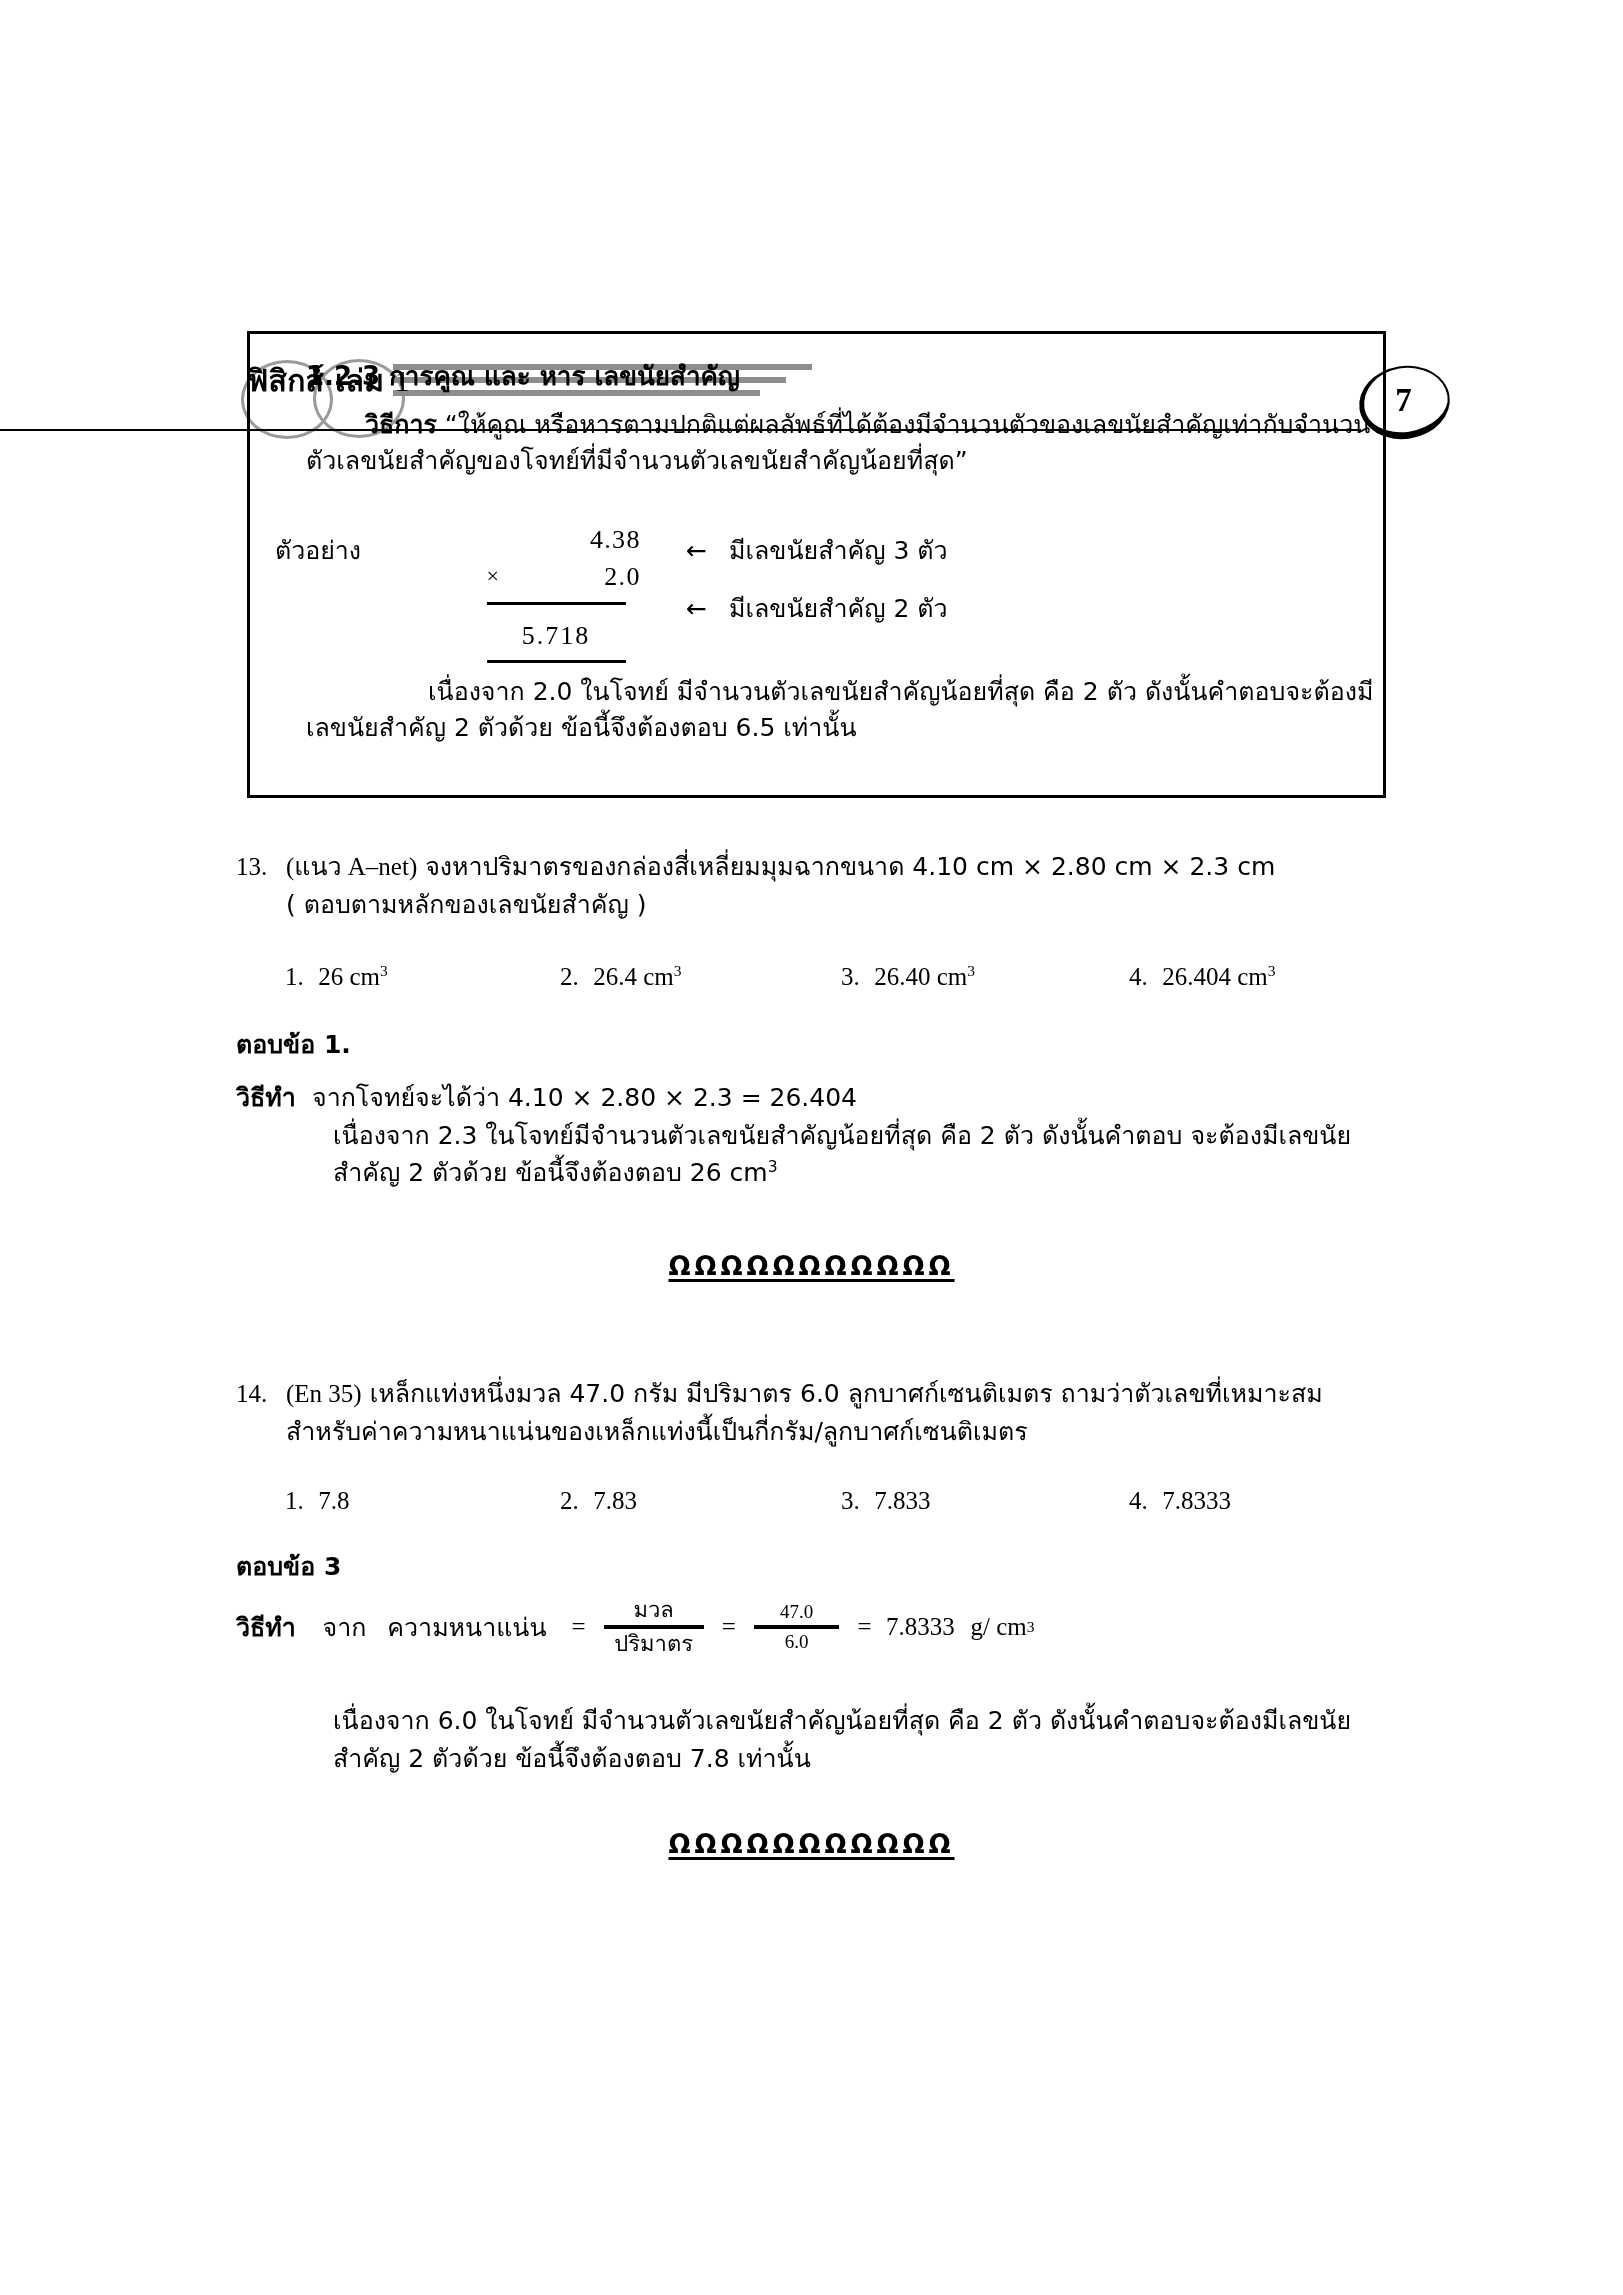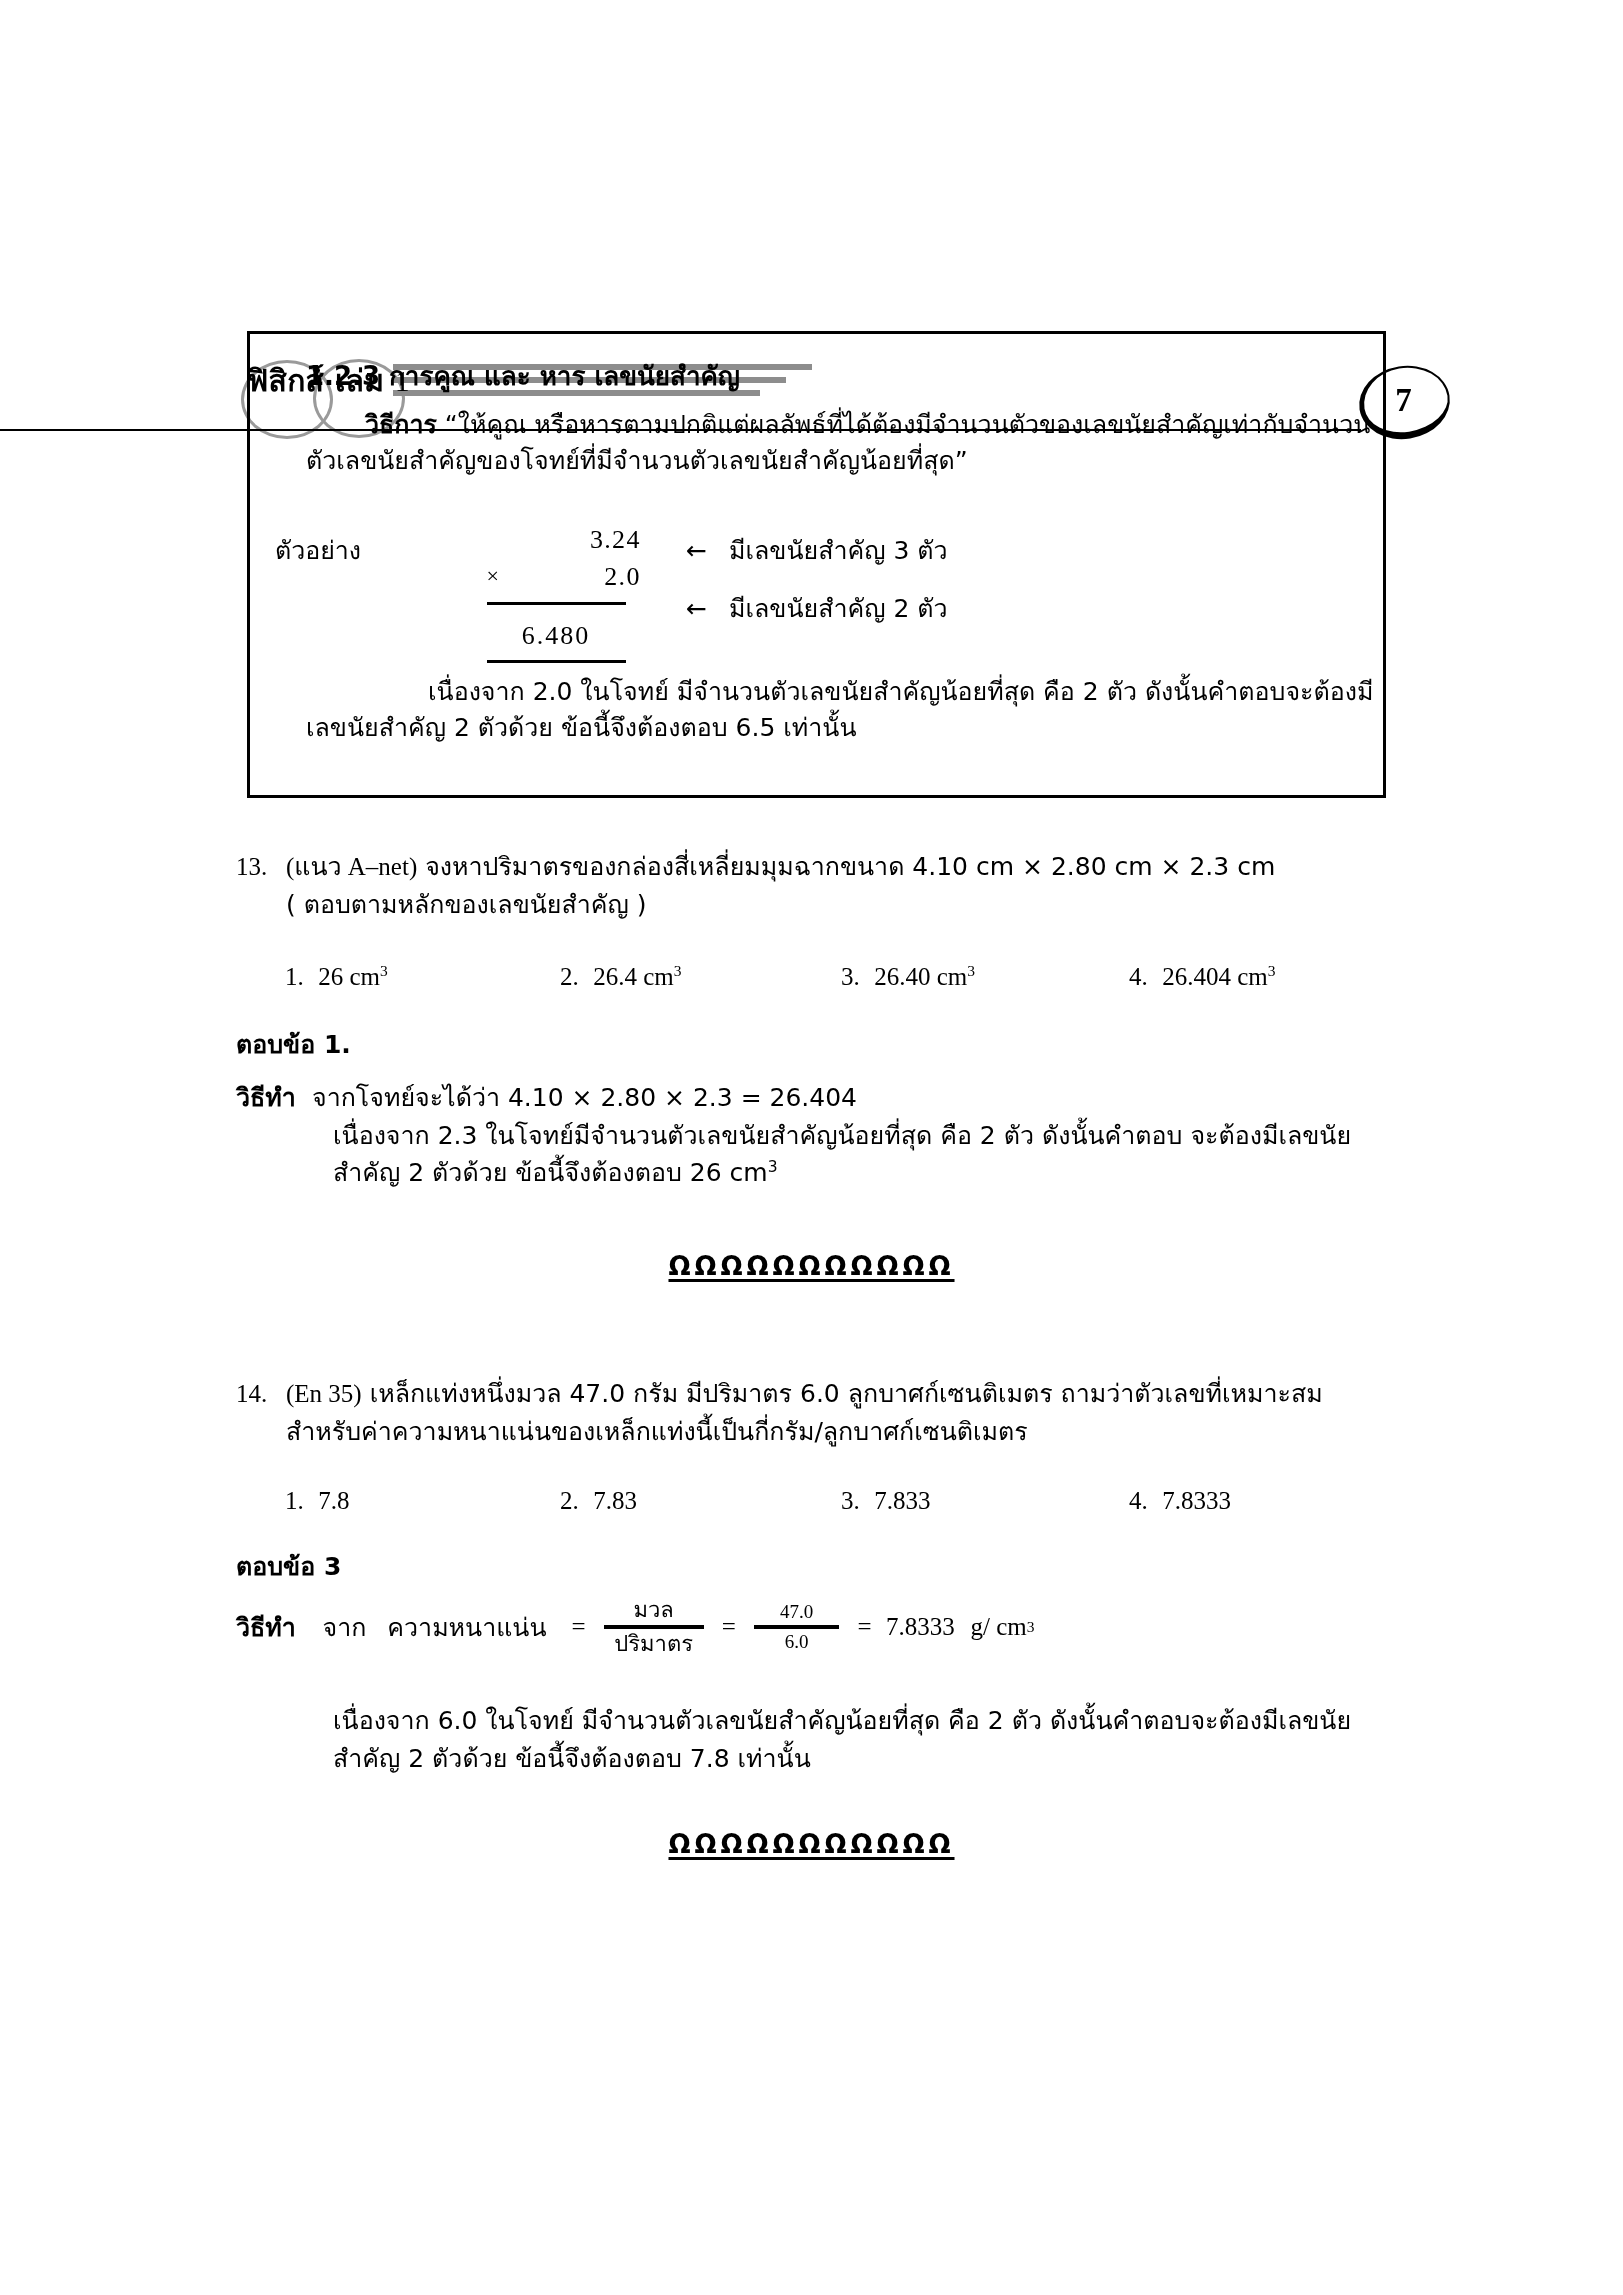--- a/index.html
+++ b/index.html
@@ -380,27 +380,27 @@
       <div class="box-heading th">1.2.3 การคูณ และ หาร เลขนัยสำคัญ</div>
 
       <div class="box-p1 th">
         <span class="lead">วิธีการ</span>
         <span>“ให้คูณ หรือหารตามปกติแต่ผลลัพธ์ที่ได้ต้องมีจำนวนตัวของเลขนัยสำคัญเท่ากับจำนวนตัวเลขนัยสำคัญของโจทย์ที่มีจำนวนตัวเลขนัยสำคัญน้อยที่สุด”</span>
       </div>
 
       <div class="ex-label th">ตัวอย่าง</div>
 
       <div class="ex-col">
-        <div class="ex-row">3.24</div>
+        <div class="ex-row">4.38</div>
         <div class="ex-row op">
           <span class="opsign">×</span>
           <span>2.0</span>
         </div>
         <div class="ex-rule r1"></div>
-        <div class="ex-result">6.480</div>
+        <div class="ex-result">5.718</div>
         <div class="ex-rule r2"></div>
       </div>
 
       <div class="ex-note n1 th">
         <span class="arrow">←</span><span>มีเลขนัยสำคัญ 3 ตัว</span>
       </div>
       <div class="ex-note n2 th">
         <span class="arrow">←</span><span>มีเลขนัยสำคัญ 2 ตัว</span>
       </div>
 

